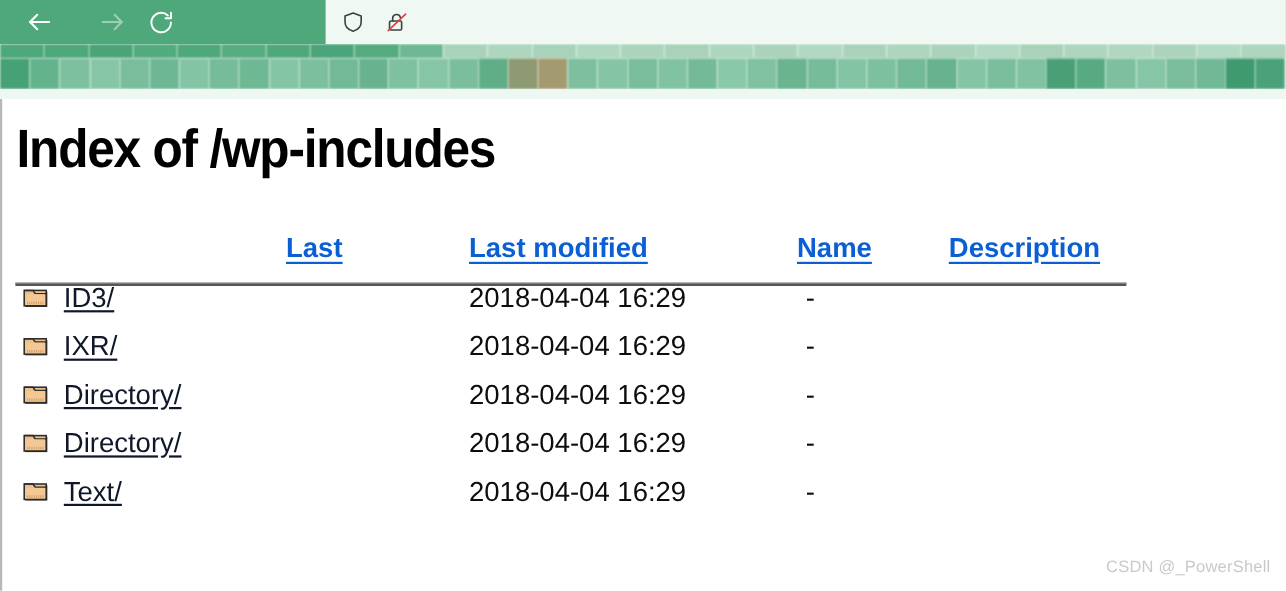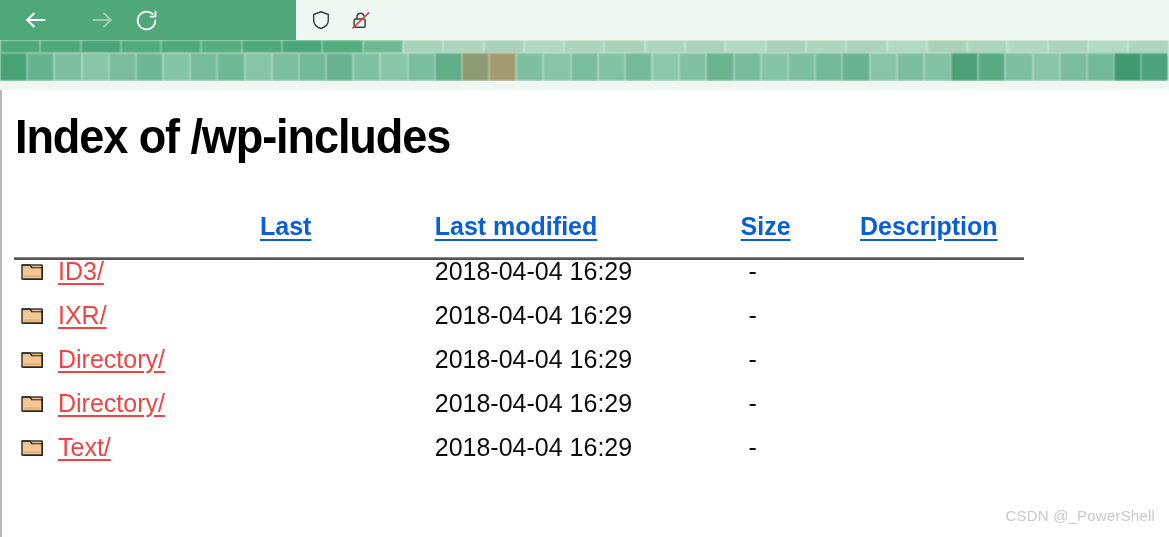--- a/index.html
+++ b/index.html
@@ -117,21 +117,21 @@
     text-align:left; padding-left:36px !important;
     color:#0d0d0d; white-space:nowrap; font-size:24px;margin-top:39px;
   }
   .cell-size{
     text-align:left; padding-left:36px !important;
     color:#0d0d0d; font-size:24px;
   }
   .cell-desc{ }
 
   .file-link{
-    color:#ef4444; text-decoration:underline;
+    color:#0f172a; text-decoration:underline;
     text-underline-offset:3px; white-space:nowrap; cursor:pointer;
   }
   .file-link.visited{ color:#7b3fa0; }
 
   
   .icon-folder, .icon-back{
     display:inline-block; vertical-align:middle; line-height:0;
   }
 
   
@@ -282,21 +282,21 @@
   <table id="dir-table">
     <thead>
       <tr>
         <th class="th-name" colspan="2">
           <span>Last</span>
         </th>
         <th class="th-mod">
           <span>Last modified</span>
         </th>
         <th class="th-size">
-          <span>Size</span>
+          <span>Name</span>
         </th>
         <th class="th-desc">
           <span>Description</span>
         </th>
       </tr>
     </thead>
     <tbody id="dir-tbody">
         <tr>
           <td class="cell-icon"><span class="icon-folder">
   <svg width="28" height="24" viewBox="0 0 28 24">

